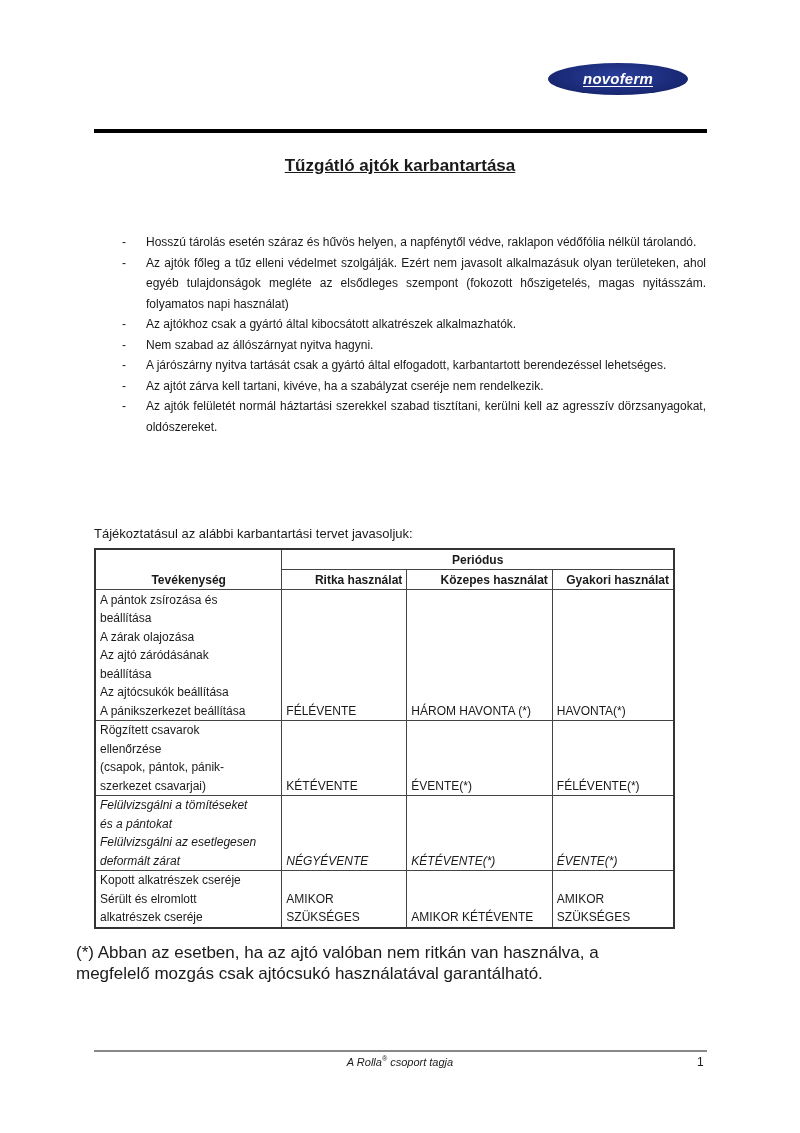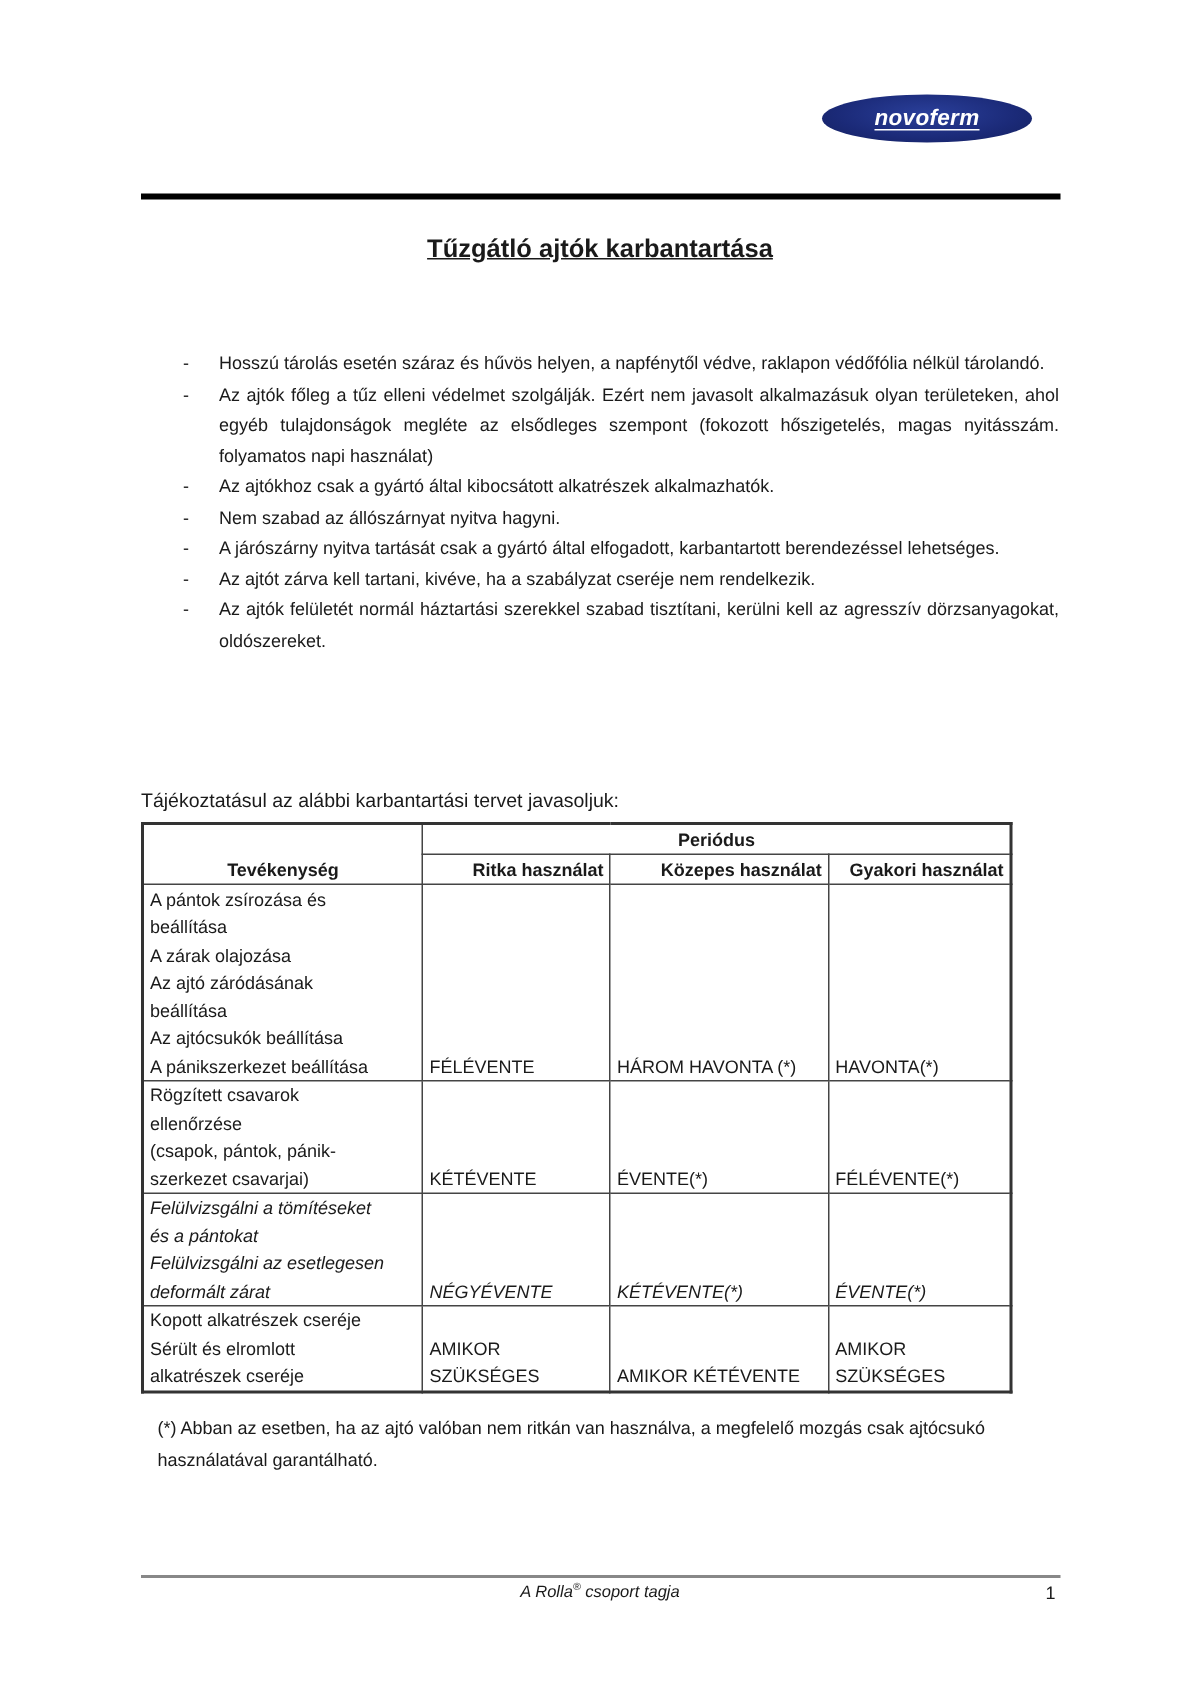--- a/index.html
+++ b/index.html
@@ -24,21 +24,21 @@
     table.plan th { font-weight: bold; margin-top: 18px; }
     .c1 { width: 178px; } .c2 { width: 117px; } .c3 { width: 137px; } .c4 { width: 113px; }
     .hdr-period { text-align: center; height: 19px; }
     .hdr-act { text-align: center; }
     .hdr-col { text-align: right; height: 19px; }
     .row1 td { height: 130px; }
     .row2 td { height: 74px; }
     .row3 td { height: 74px; font-style: italic; }
     .row4 td { height: 55px; }
     .cell-lines div { white-space: nowrap; }
-    .footnote { position: absolute; left: 105px; top: 942px; width: 600px; font-size: 12px; line-height: 21px; }
+    .footnote { position: absolute; left: 76px; top: 942px; width: 600px; font-size: 17px; line-height: 21px; }
     .rule-bottom { position: absolute; left: 94px; top: 1050px; width: 613px; height: 2px; background: #888; }
     .footer { position: absolute; left: 0; width: 800px; top: 1055px; text-align: center; font-size: 11px; font-style: italic; }
     .page-num { position: absolute; left: 697px; top: 1055px; font-size: 12px; }
     sup { font-size: 7px; }
   </style>
 </head>
 <body>
 
 <div class="logo">
   <span>novoferm</span>

